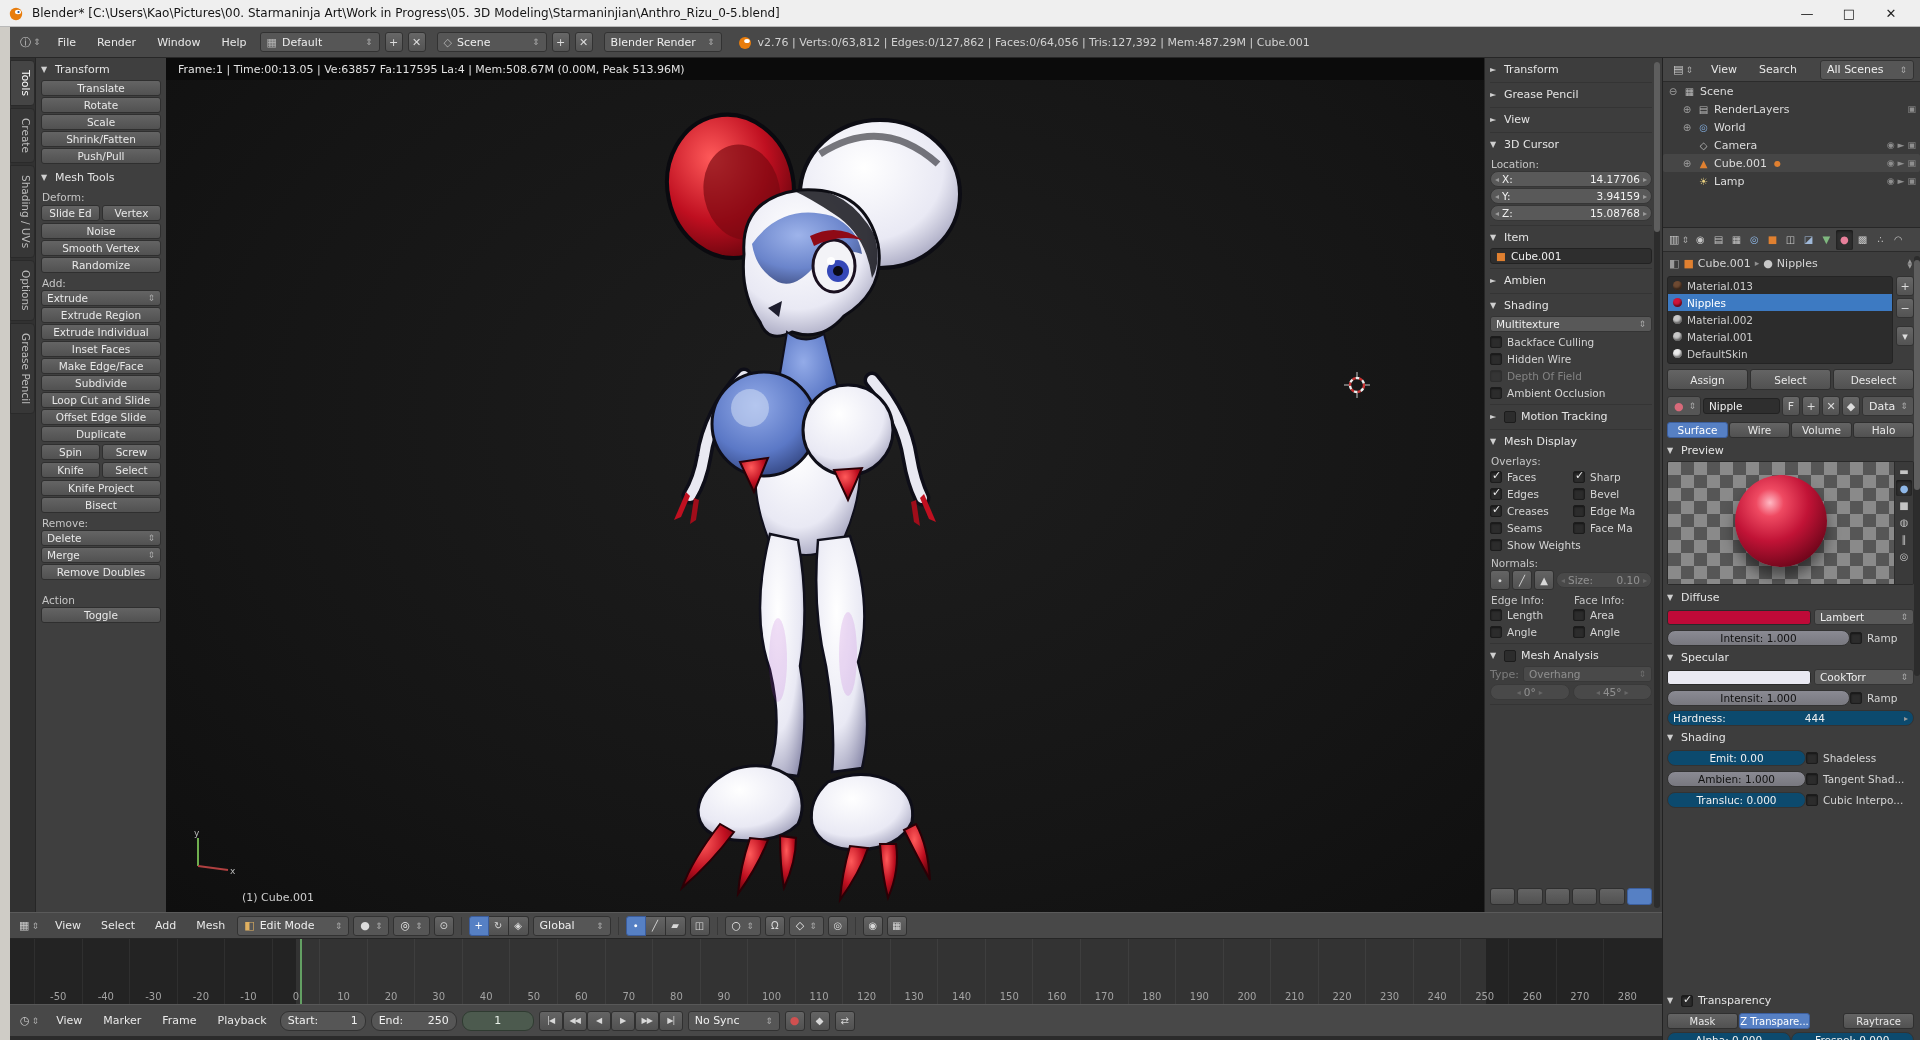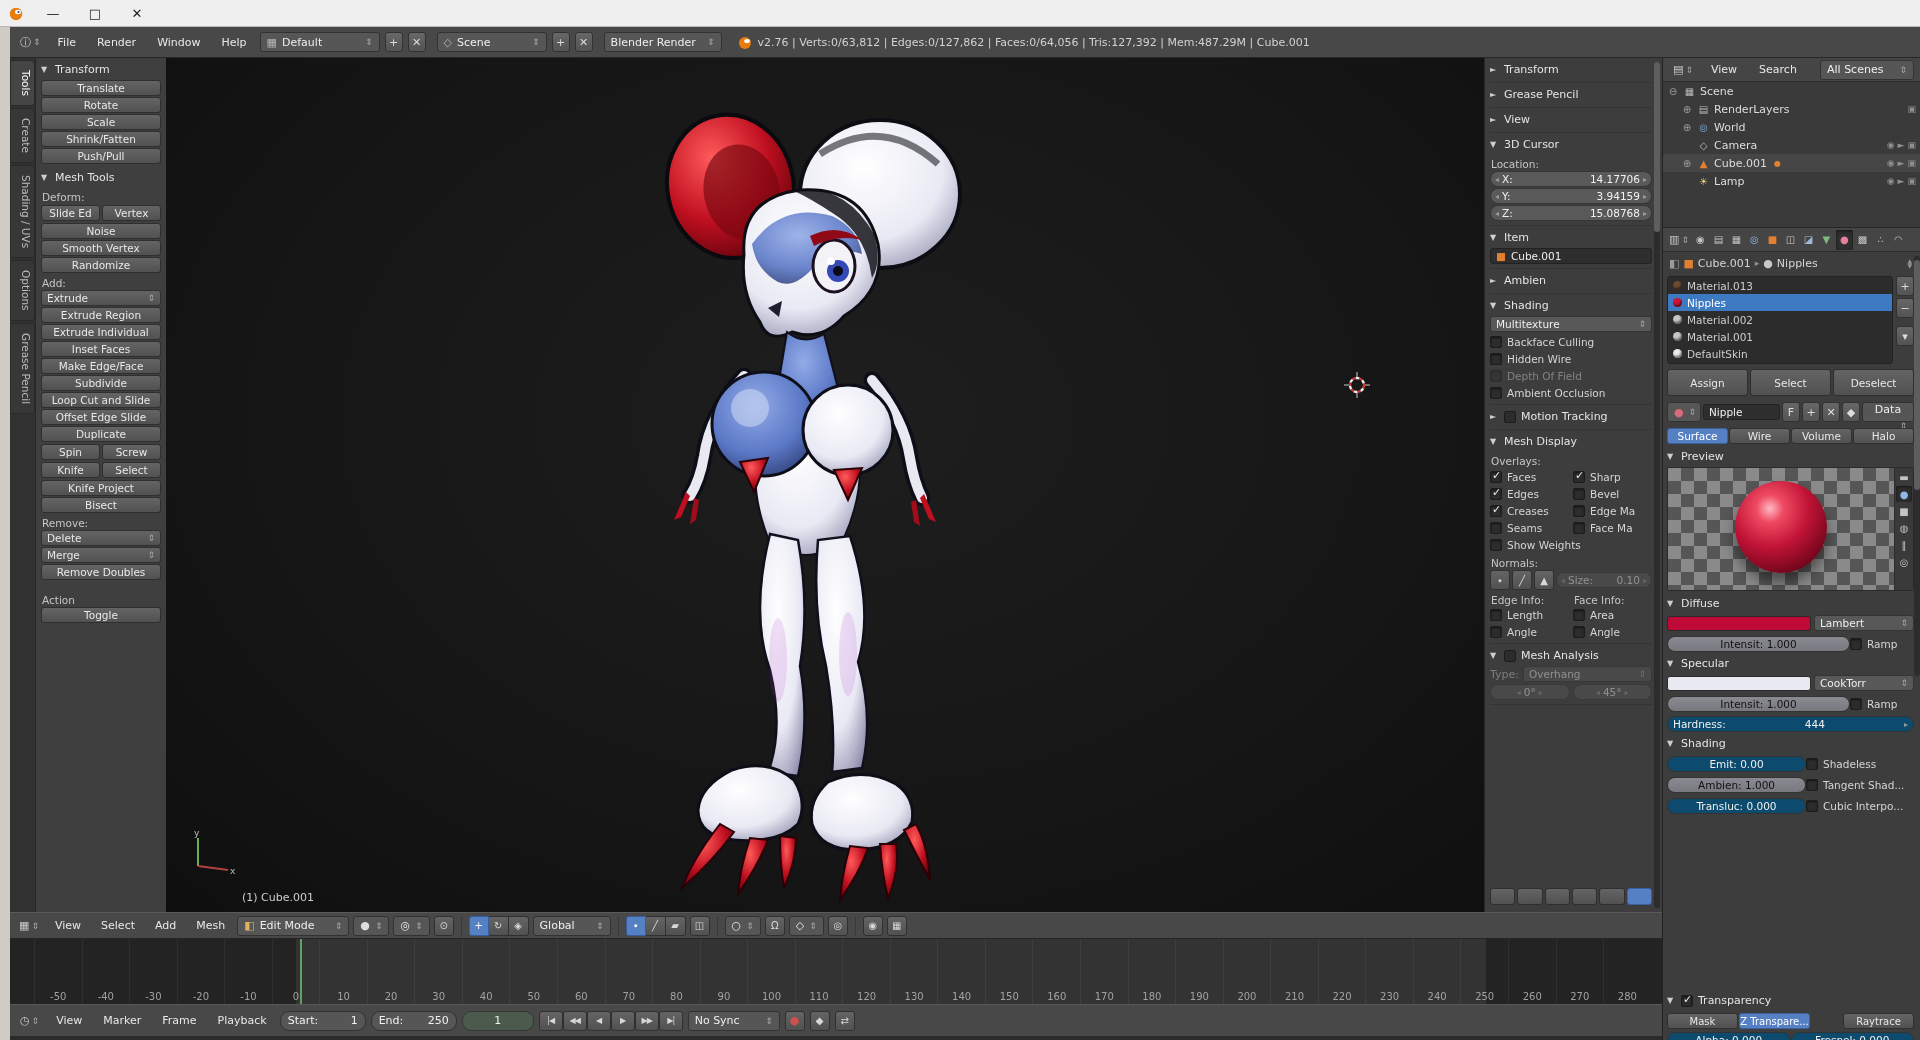--- a/index.html
+++ b/index.html
@@ -75,21 +75,21 @@
 .ptab.active{background:#2e2e2e;box-shadow:inset 0 1px 3px rgba(0,0,0,.6);}
 .crumb{height:22px;display:flex;align-items:center;gap:4px;color:#d6d6d6;padding:0 2px;}
 .crumb .sep{color:#909090;font-size:9px;}
 .slots{display:flex;gap:3px;margin:2px 0;}
 .slotlist{flex:1;height:88px;background:#2c2c2c;border:1px solid #242424;border-radius:3px;overflow:hidden;}
 .slotrow{height:17px;display:flex;align-items:center;gap:5px;padding:0 5px;color:#cdcdcd;font-size:10.5px;}
 .slotrow.active{background:#3d7ac2;color:#fff;}
 .slot-ball{width:9px;height:9px;min-width:9px;border-radius:50%;background:#bbb;box-shadow:inset -1px -2px 2px rgba(0,0,0,.5);}
 .sidecol{display:flex;flex-direction:column;gap:2px;width:18px;}
 .btnrow3{display:flex;gap:2px;margin:2px 0;}
-.btnrow3 .btn{flex:1;height:27px;text-align:center;}
+.btnrow3 .btn{flex:1;height:21px;text-align:center;}
 .datablock{display:flex;gap:2px;margin:3px 0;align-items:center;}
 .typetabs{display:flex;gap:1px;margin:2px 0;}
 .typetabs .btn{flex:1;height:16px;}
 .preview{height:124px;margin:1px 0 3px;border:1px solid #2a2a2a;border-radius:2px;display:flex;overflow:hidden;}
 .pvcanvas{flex:1;position:relative;background-color:#8a8a8a;background-image:linear-gradient(45deg,#565656 25%,transparent 25%,transparent 75%,#565656 75%),linear-gradient(45deg,#565656 25%,transparent 25%,transparent 75%,#565656 75%);background-size:26px 26px;background-position:0 0,13px 13px;}
 .pvsphere{position:absolute;left:50%;top:50%;width:92px;height:92px;margin:-48px 0 0 -46px;border-radius:50%;background:radial-gradient(circle at 38% 30%, #ffb9c4 0%, #ef4a62 16%, #c11336 45%, #6b0519 80%, #3a0210 100%);box-shadow:0 10px 14px rgba(0,0,0,.45);}
 .pvstrip{width:19px;background:#3a3a3a;border-left:1px solid #2c2c2c;display:flex;flex-direction:column;gap:1px;padding:1px;}
 .pvstrip .ptab{width:16px;height:16px;}
 .swatchrow{display:flex;gap:3px;margin:2px 0;align-items:center;}
 .swatch{flex:1;height:15px;border-radius:3px;border:1px solid #2a2a2a;}
@@ -129,20 +129,21 @@
 <div id="root">
 
   <div class="titlebar">
     <span style="display:inline-flex;">
       <svg width="16" height="16" viewBox="0 0 16 16">
           <circle cx="8" cy="9" r="6.2" fill="#e87d0d"></circle>
           <ellipse cx="10" cy="7" rx="3" ry="2.2" fill="#fff"></ellipse>
           <circle cx="10.5" cy="7" r="1.1" fill="#1c4b8c"></circle>
         </svg>
     </span>
+    <span class="title-text">Blender* [C:\Users\Kao\Pictures\00. Starmaninja Art\Work in Progress\05. 3D Modeling\Starmaninjian\Anthro_Rizu_0-5.blend]</span>
     <span class="win-controls">
       <span class="win-btn">—</span>
       <span class="win-btn">□</span>
       <span class="win-btn">✕</span>
     </span>
   </div>
 
   <div class="leftstrip"></div>
 
   <div class="infobar">
@@ -245,20 +246,21 @@
         </div>
       <div class="btn">Remove Doubles</div>
     </div>
     <div class="sect" style="margin-top:14px;">
       <div class="label-sm">Action</div>
       <div class="btn">Toggle</div>
     </div>
   </div>
 
   <div class="viewport">
+    <div class="vp-stats">Frame:1 | Time:00:13.05 | Ve:63857 Fa:117595 La:4 | Mem:508.67M (0.00M, Peak 513.96M)</div>
 
     <svg style="position:absolute;left:416px;top:36px;" width="440" height="812" viewBox="0 0 440 812">
       <defs>
         <radialGradient id="gWhite" cx="40%" cy="32%" r="80%">
             <stop offset="0%" stop-color="#ffffff"></stop>
             <stop offset="62%" stop-color="#e9e9f4"></stop>
             <stop offset="100%" stop-color="#8f8fae"></stop>
           </radialGradient>
         <radialGradient id="gBlue" cx="42%" cy="32%" r="80%">
             <stop offset="0%" stop-color="#93abe8"></stop>
@@ -893,21 +895,21 @@
             <span style="color:#d86a7a;">●</span>
             <span class="dd">⇕</span>
           </span>
         <div class="field" style="flex:1;margin:0;">
             <span>Nipple</span>
           </div>
         <span class="mini-btn">F</span>
         <span class="mini-btn">+</span>
         <span class="mini-btn">✕</span>
         <span class="mini-btn">◆</span>
-        <span class="widget" style="width:52px;flex-direction:column;">
+        <span class="widget" style="width:52px;">
             <span>Data</span>
             <span class="dd">⇕</span>
           </span>
       </div>
 
       <div class="typetabs">
         <div class="btn active">Surface</div>
           <div class="btn">Wire</div>
           <div class="btn">Volume</div>
           <div class="btn">Halo</div>

